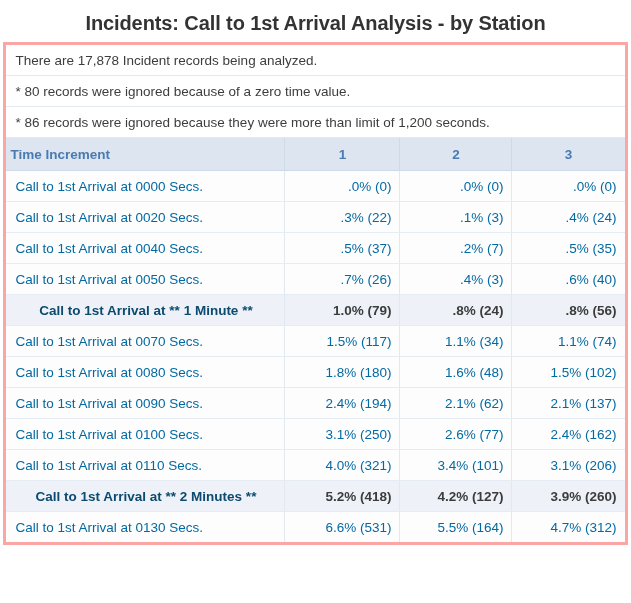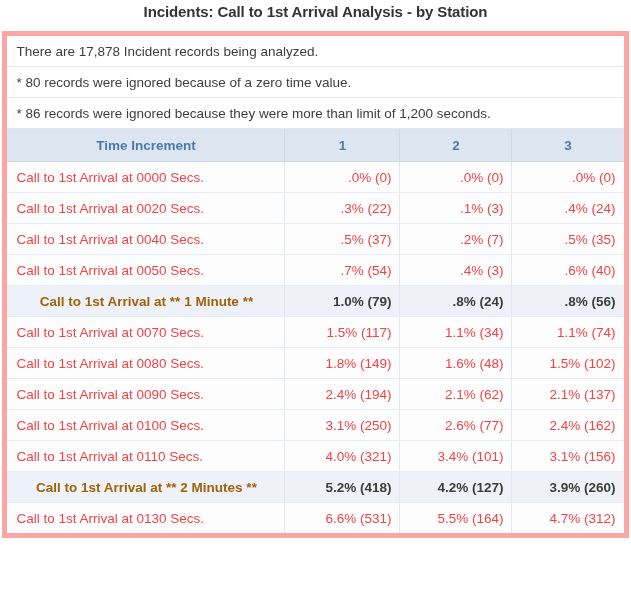--- a/index.html
+++ b/index.html
@@ -15,34 +15,34 @@
     color: #3a3a3a;
   }
   #page {
     width: 631px;
     height: 603px;
     position: relative;
     background: #ffffff;
   }
   .page-title {
     text-align: center;
-    font-size: 15px;
+    font-size: 20px;
     font-weight: bold;
     color: #333333;
     letter-spacing: -0.1px;
-    padding: 1px 0 8px 0;
+    padding: 12px 0 8px 0;
     margin: 0;
     line-height: 22px;
   }
   .report-table {
     width: 621px;
     margin: 0 auto;
     border-collapse: collapse;
     table-layout: fixed;
-    border: 5px solid #fca5a5;
+    border: 3px solid #fca5a5;
     background: #ffffff;
   }
   .report-table td, .report-table th {
     border: 1px solid #dfe6ee;
     font-size: 13px;
     color: #3f3f3f;
     vertical-align: middle;
     background: #fdfdfe;
   }
   
@@ -64,45 +64,45 @@
     background: #dde6f0;
     color: #4a7ab0;
     font-weight: bold;
     font-size: 13.5px;
     height: 20px;
     padding: 6px 4px;
     text-align: center;
     border: 1px solid #cfdae7;
   }
   tr.col-head th.label-col {
-    text-align: center;
+    text-align: left;
   }
 
   
   tr.data-row td {
     height: 20px;
     padding: 5px 8px 5px 9px;
     background: #fdfdfe;
     border-left: 1px solid #e1e8f0;
     border-right: 1px solid #e1e8f0;
     border-top: 1px solid #e6ecf3;
     border-bottom: 1px solid #e6ecf3;
     font-size: 13.5px;
-    color: #ef4444;
+    color: #0369a1;
     white-space: nowrap;
     overflow: hidden;
   }
   tr.data-row td.label-col { text-align: left; }
   tr.data-row td.val-col { text-align: right; }
 
   
   tr.data-row.milestone td {
     background: #eef2f8;
     font-weight: bold;
-    color: #a16207;
+    color: #0c4a6e;
   }
   tr.data-row.milestone td.label-col {
     text-align: center;
     font-weight: bold;
   }
   tr.data-row.milestone td.val-col {
     font-weight: bold;
     color: #3c3c3c;
   }
 </style>
@@ -149,59 +149,59 @@
           <td class="val-col">.4% (24)</td>
         </tr>
         <tr class="data-row">
           <td class="label-col">Call to 1st Arrival at 0040 Secs.</td>
           <td class="val-col">.5% (37)</td>
           <td class="val-col">.2% (7)</td>
           <td class="val-col">.5% (35)</td>
         </tr>
         <tr class="data-row">
           <td class="label-col">Call to 1st Arrival at 0050 Secs.</td>
-          <td class="val-col">.7% (54)</td>
+          <td class="val-col">.7% (26)</td>
           <td class="val-col">.4% (3)</td>
           <td class="val-col">.6% (40)</td>
         </tr>
         <tr class="data-row milestone">
           <td class="label-col">Call to 1st Arrival at ** 1 Minute **</td>
           <td class="val-col">1.0% (79)</td>
           <td class="val-col">.8% (24)</td>
           <td class="val-col">.8% (56)</td>
         </tr>
         <tr class="data-row">
           <td class="label-col">Call to 1st Arrival at 0070 Secs.</td>
           <td class="val-col">1.5% (117)</td>
           <td class="val-col">1.1% (34)</td>
           <td class="val-col">1.1% (74)</td>
         </tr>
         <tr class="data-row">
           <td class="label-col">Call to 1st Arrival at 0080 Secs.</td>
-          <td class="val-col">1.8% (149)</td>
+          <td class="val-col">1.8% (180)</td>
           <td class="val-col">1.6% (48)</td>
           <td class="val-col">1.5% (102)</td>
         </tr>
         <tr class="data-row">
           <td class="label-col">Call to 1st Arrival at 0090 Secs.</td>
           <td class="val-col">2.4% (194)</td>
           <td class="val-col">2.1% (62)</td>
           <td class="val-col">2.1% (137)</td>
         </tr>
         <tr class="data-row">
           <td class="label-col">Call to 1st Arrival at 0100 Secs.</td>
           <td class="val-col">3.1% (250)</td>
           <td class="val-col">2.6% (77)</td>
           <td class="val-col">2.4% (162)</td>
         </tr>
         <tr class="data-row">
           <td class="label-col">Call to 1st Arrival at 0110 Secs.</td>
           <td class="val-col">4.0% (321)</td>
           <td class="val-col">3.4% (101)</td>
-          <td class="val-col">3.1% (156)</td>
+          <td class="val-col">3.1% (206)</td>
         </tr>
         <tr class="data-row milestone">
           <td class="label-col">Call to 1st Arrival at ** 2 Minutes **</td>
           <td class="val-col">5.2% (418)</td>
           <td class="val-col">4.2% (127)</td>
           <td class="val-col">3.9% (260)</td>
         </tr>
         <tr class="data-row">
           <td class="label-col">Call to 1st Arrival at 0130 Secs.</td>
           <td class="val-col">6.6% (531)</td>

